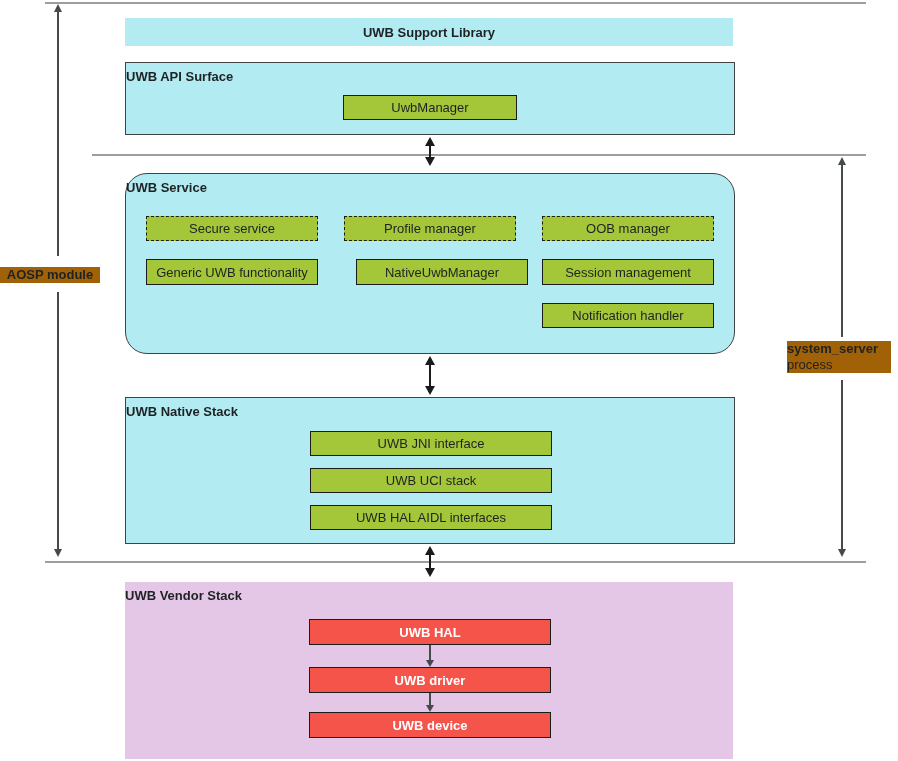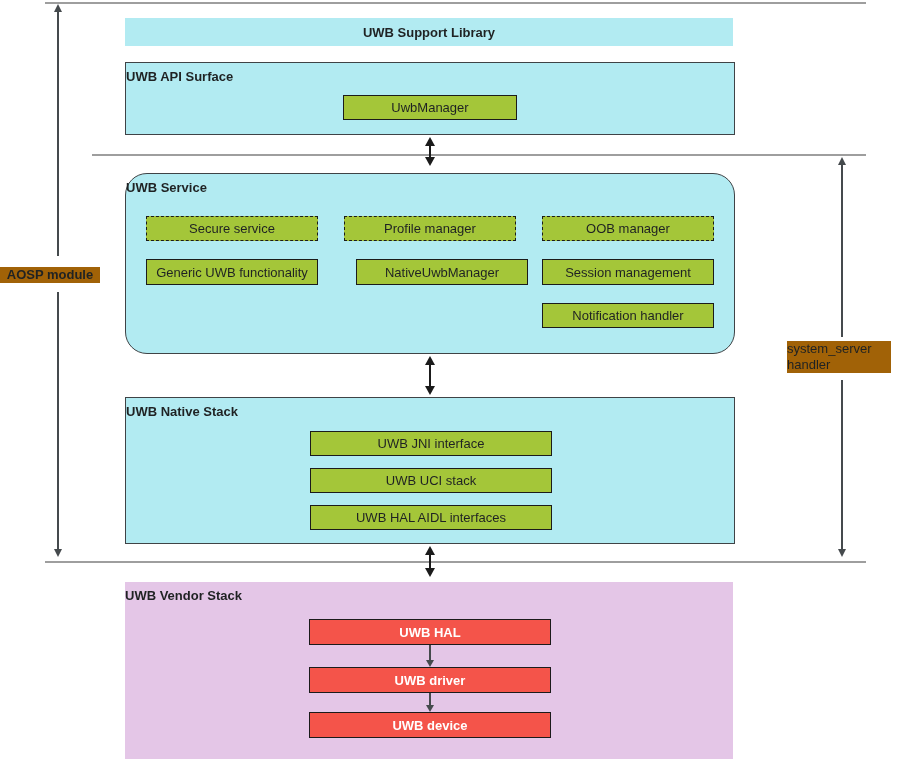--- a/index.html
+++ b/index.html
@@ -31,40 +31,40 @@
   .sideline{position:absolute;width:2px;background:#454a4d;z-index:4;}
   .sideline.up::before{content:"";position:absolute;top:-8px;left:-3px;
      border-left:4px solid transparent;border-right:4px solid transparent;border-bottom:8px solid #454a4d;}
   .sideline.down::after{content:"";position:absolute;bottom:-8px;left:-3px;
      border-left:4px solid transparent;border-right:4px solid transparent;border-top:8px solid #454a4d;}
   
   .downarrow{position:absolute;width:2px;background:#454a4d;}
   .downarrow::after{content:"";position:absolute;bottom:-7px;left:-3px;
      border-left:4px solid transparent;border-right:4px solid transparent;border-top:7px solid #454a4d;}
   .side-label{position:absolute;font-size:13px;line-height:16px;background:#a16207;z-index:6;}
-  .side-label .b{font-weight:normal;}
+  .side-label .b{font-weight:bold;}
 </style>
 </head>
 <body>
 
 <div class="canvas">
 
   <div class="hline" style="left:45px;top:2px;width:821px;"></div>
   <div class="hline" style="left:92px;top:154px;width:774px;"></div>
   <div class="hline" style="left:45px;top:561px;width:821px;"></div>
 
   <div class="sideline up" style="left:57px;top:12px;height:244px;"></div>
   <div class="sideline down" style="left:57px;top:292px;height:257px;"></div>
   <div class="side-label b" style="left:0px;top:267px;width:100px;text-align:center;font-weight:bold;">AOSP module</div>
 
   <div class="sideline up" style="left:841px;top:165px;height:172px;"></div>
   <div class="sideline down" style="left:841px;top:380px;height:169px;"></div>
   <div class="side-label" style="left:787px;top:341px;width:104px;">
     <span class="b">system_server</span><br>
-    <span>handler</span>
+    <span>process</span>
   </div>
 
   <div class="cyanbox" style="left:125px;top:18px;width:608px;height:28px;">
     <div class="centered-title">UWB Support Library</div>
   </div>
 
   <div class="cyanbox bordered" style="left:125px;top:62px;width:608px;height:71px;">
     <div class="boxtitle">UWB API Surface</div>
     <div class="chip" style="left:217px;top:32px;width:174px;height:25px;">UwbManager</div>
   </div>

